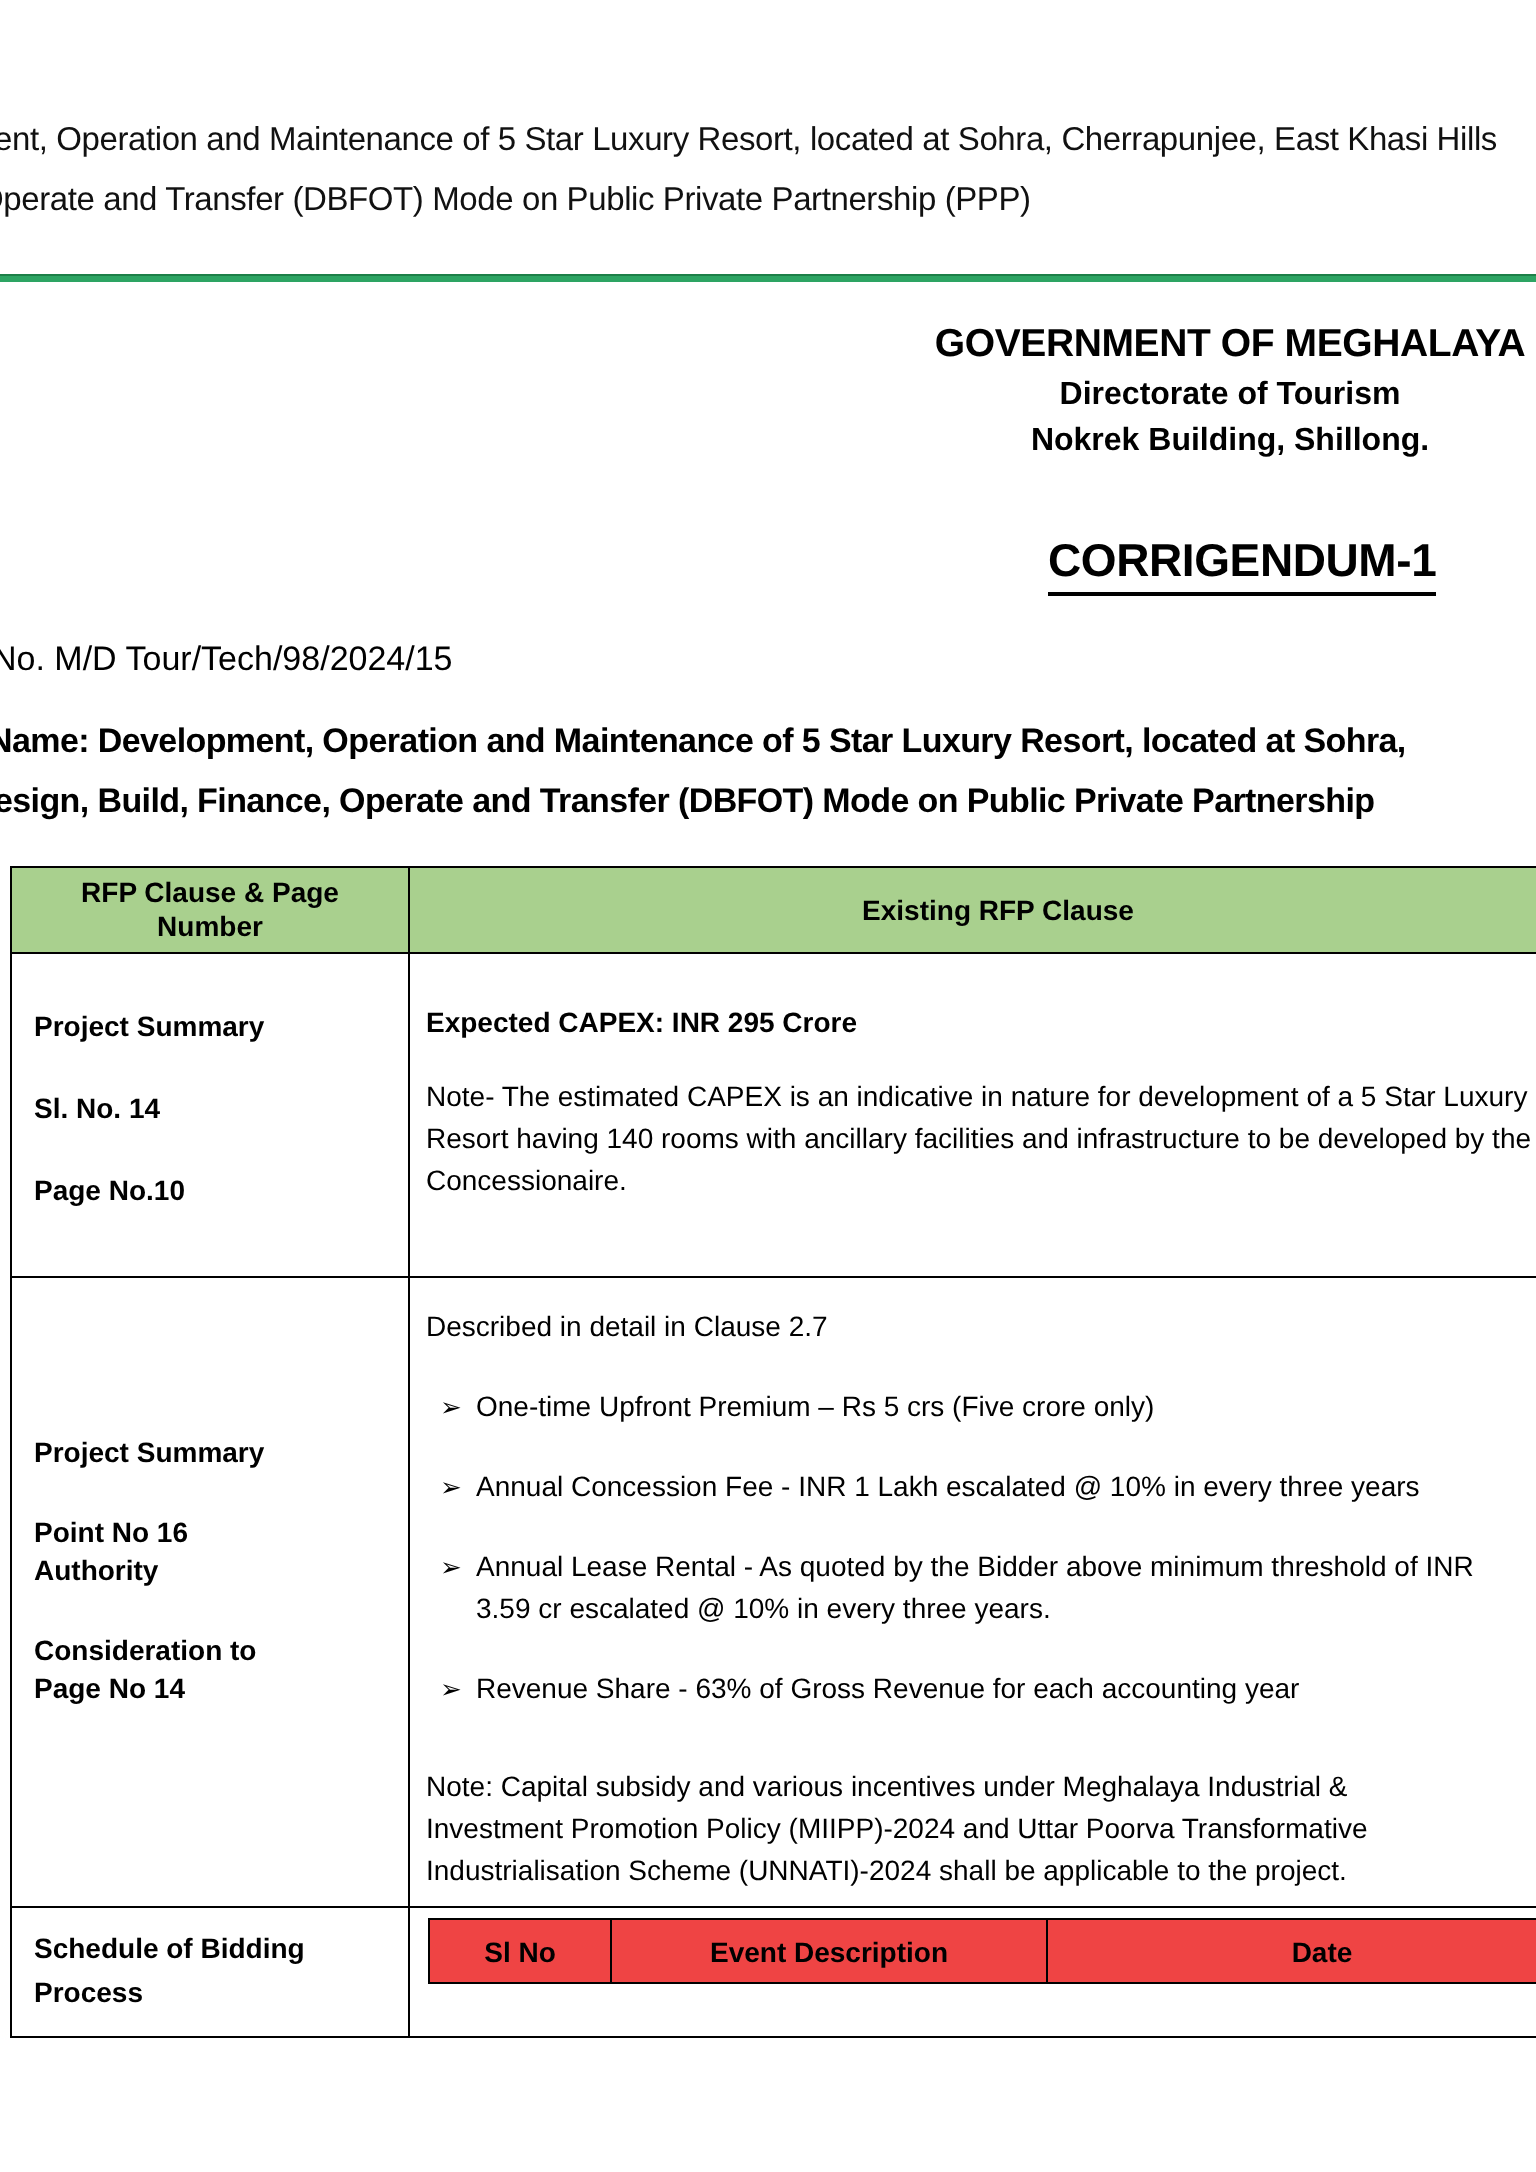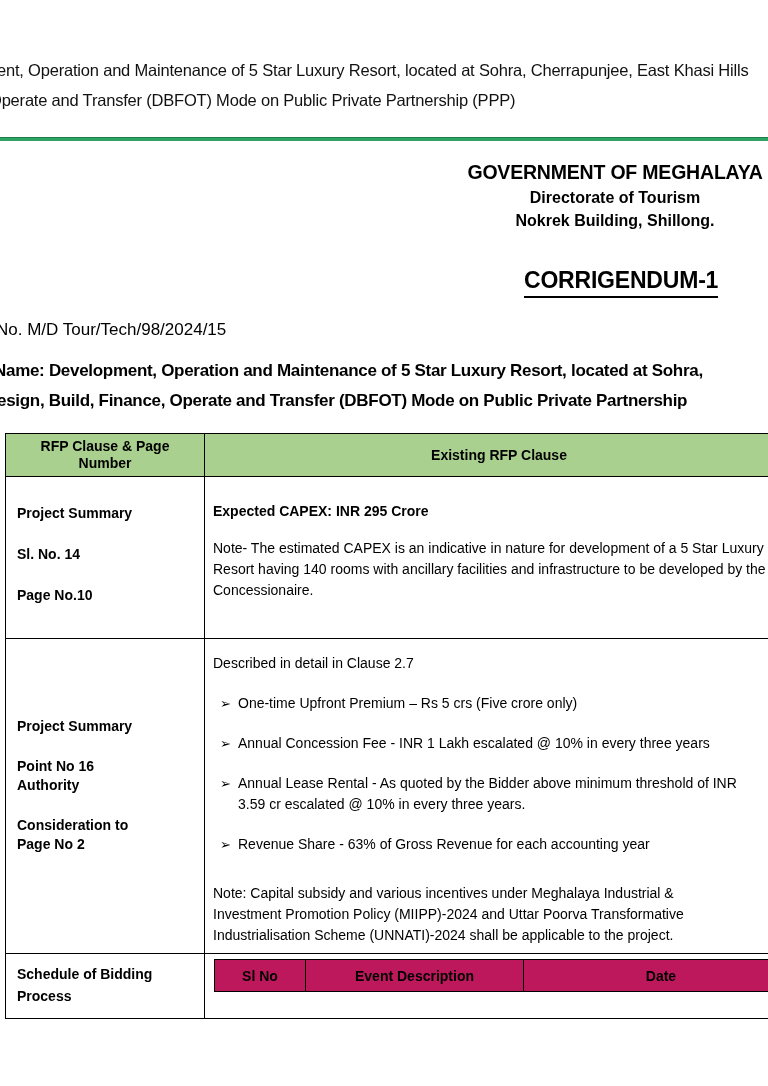--- a/index.html
+++ b/index.html
@@ -79,21 +79,21 @@
 
   
   .nested-table {
     margin:5px 0 0 9px;
     display:grid;
     grid-template-columns:90px 218px 275px;
     grid-template-rows:31px;
     border:1.5px solid #000;
   }
   .nested-th {
-    background:#be185d;
+    background:#ef4444;
     border-left:1px solid #000;
     display:flex; align-items:center; justify-content:center;
     font-weight:bold; font-size:14px;
   }
   .nested-th:first-child { border-left:none; }
 </style>
 </head>
 <body>
 
 <div class="abs hdr-note" id="hdr-line1">ent, Operation and Maintenance of 5 Star Luxury Resort, located at Sohra, Cherrapunjee, East Khasi Hills</div>
@@ -127,21 +127,21 @@
   <div class="cell col2 content-cell r1">
     <div class="capex-title">Expected CAPEX: INR 295 Crore</div>
     <div class="note-text">Note- The estimated CAPEX is an indicative in nature for development of a 5 Star Luxury Resort having 140 rooms with ancillary facilities and infrastructure to be developed by the Concessionaire.</div>
   </div>
 
   <div class="cell clause-cell r2">
     <div class="cl gap">Project Summary</div>
     <div class="cl">Point No 16</div>
     <div class="cl gap">Authority</div>
     <div class="cl">Consideration to</div>
-    <div class="cl">Page No 2</div>
+    <div class="cl">Page No 14</div>
   </div>
   <div class="cell col2 content-cell r2">
     <div>Described in detail in Clause 2.7</div>
 
     <div class="bullet">
       <span class="arrow">➢</span>
       <span class="btxt">One-time Upfront Premium – Rs 5 crs (Five crore only)</span>
     </div>
     <div class="bullet">
       <span class="arrow">➢</span>

